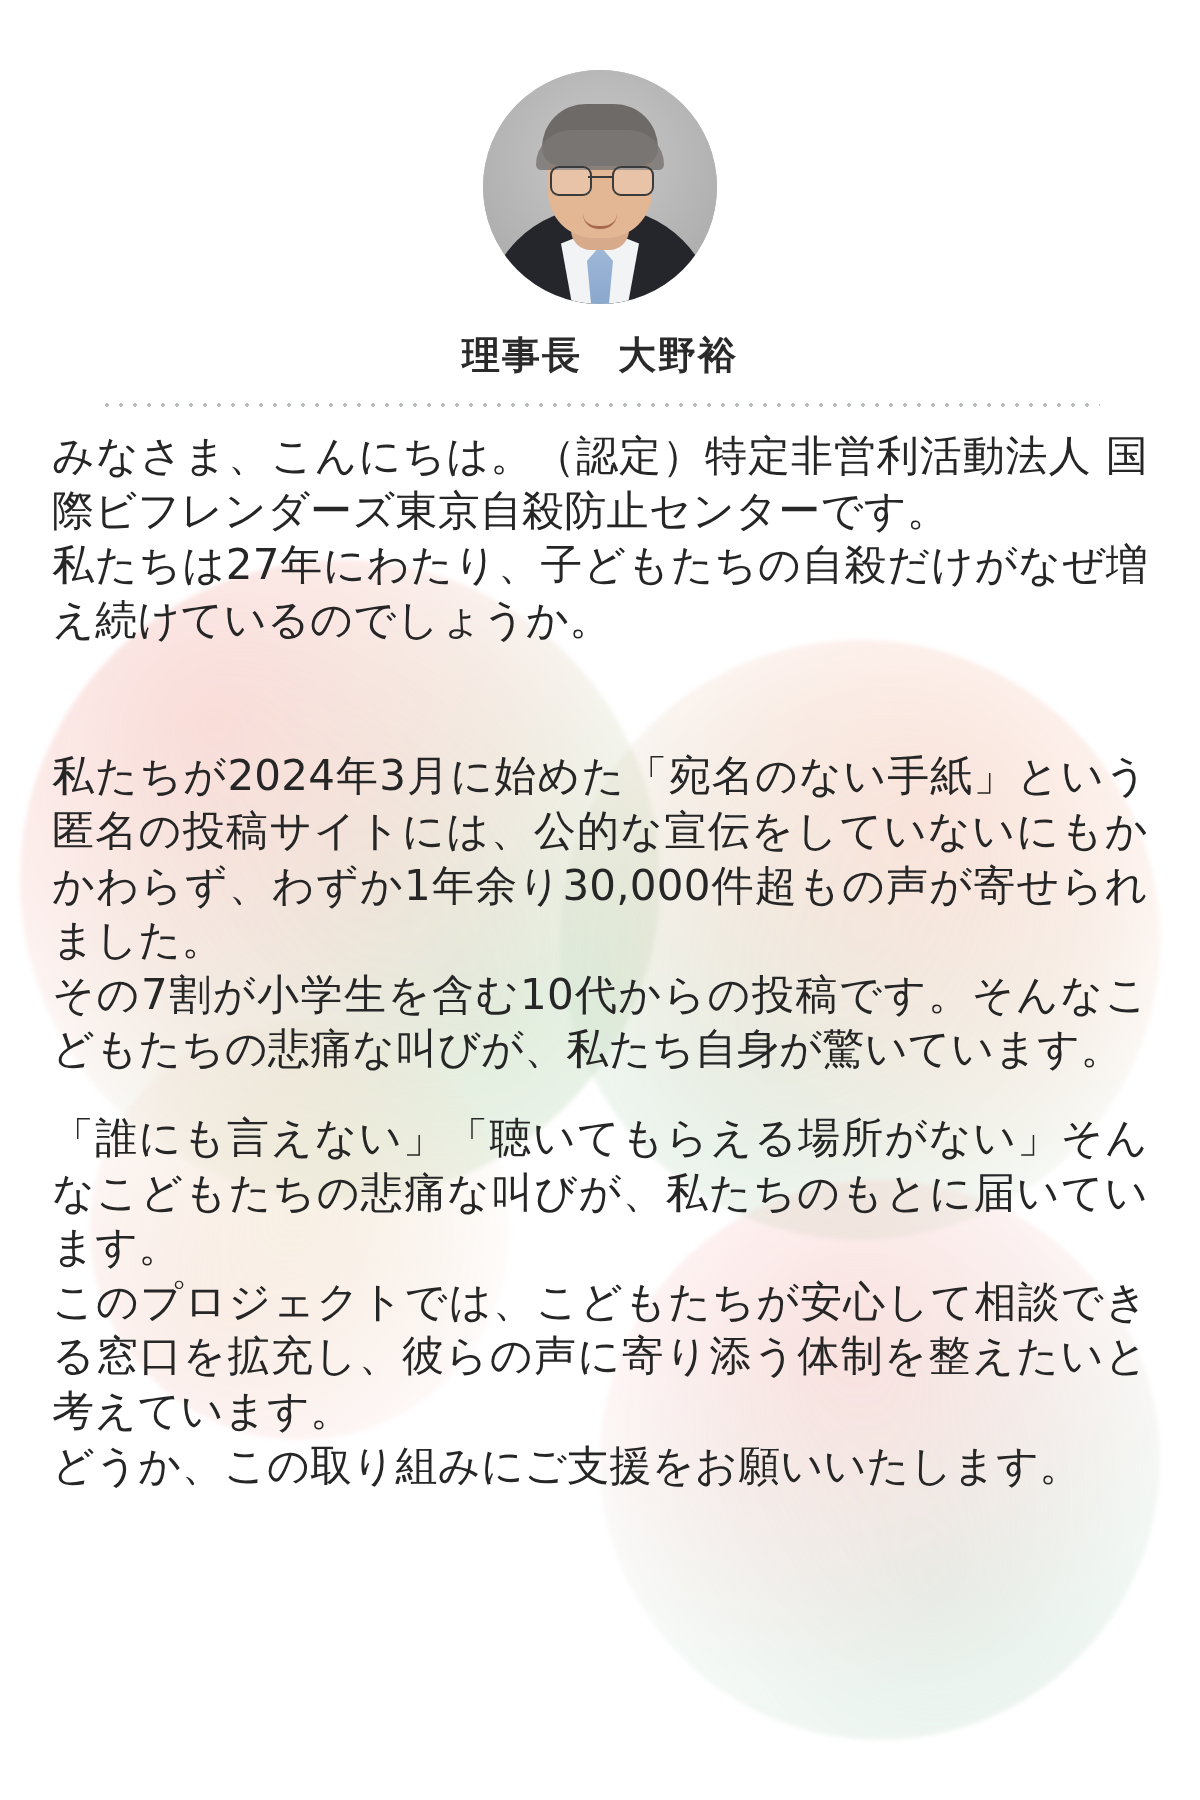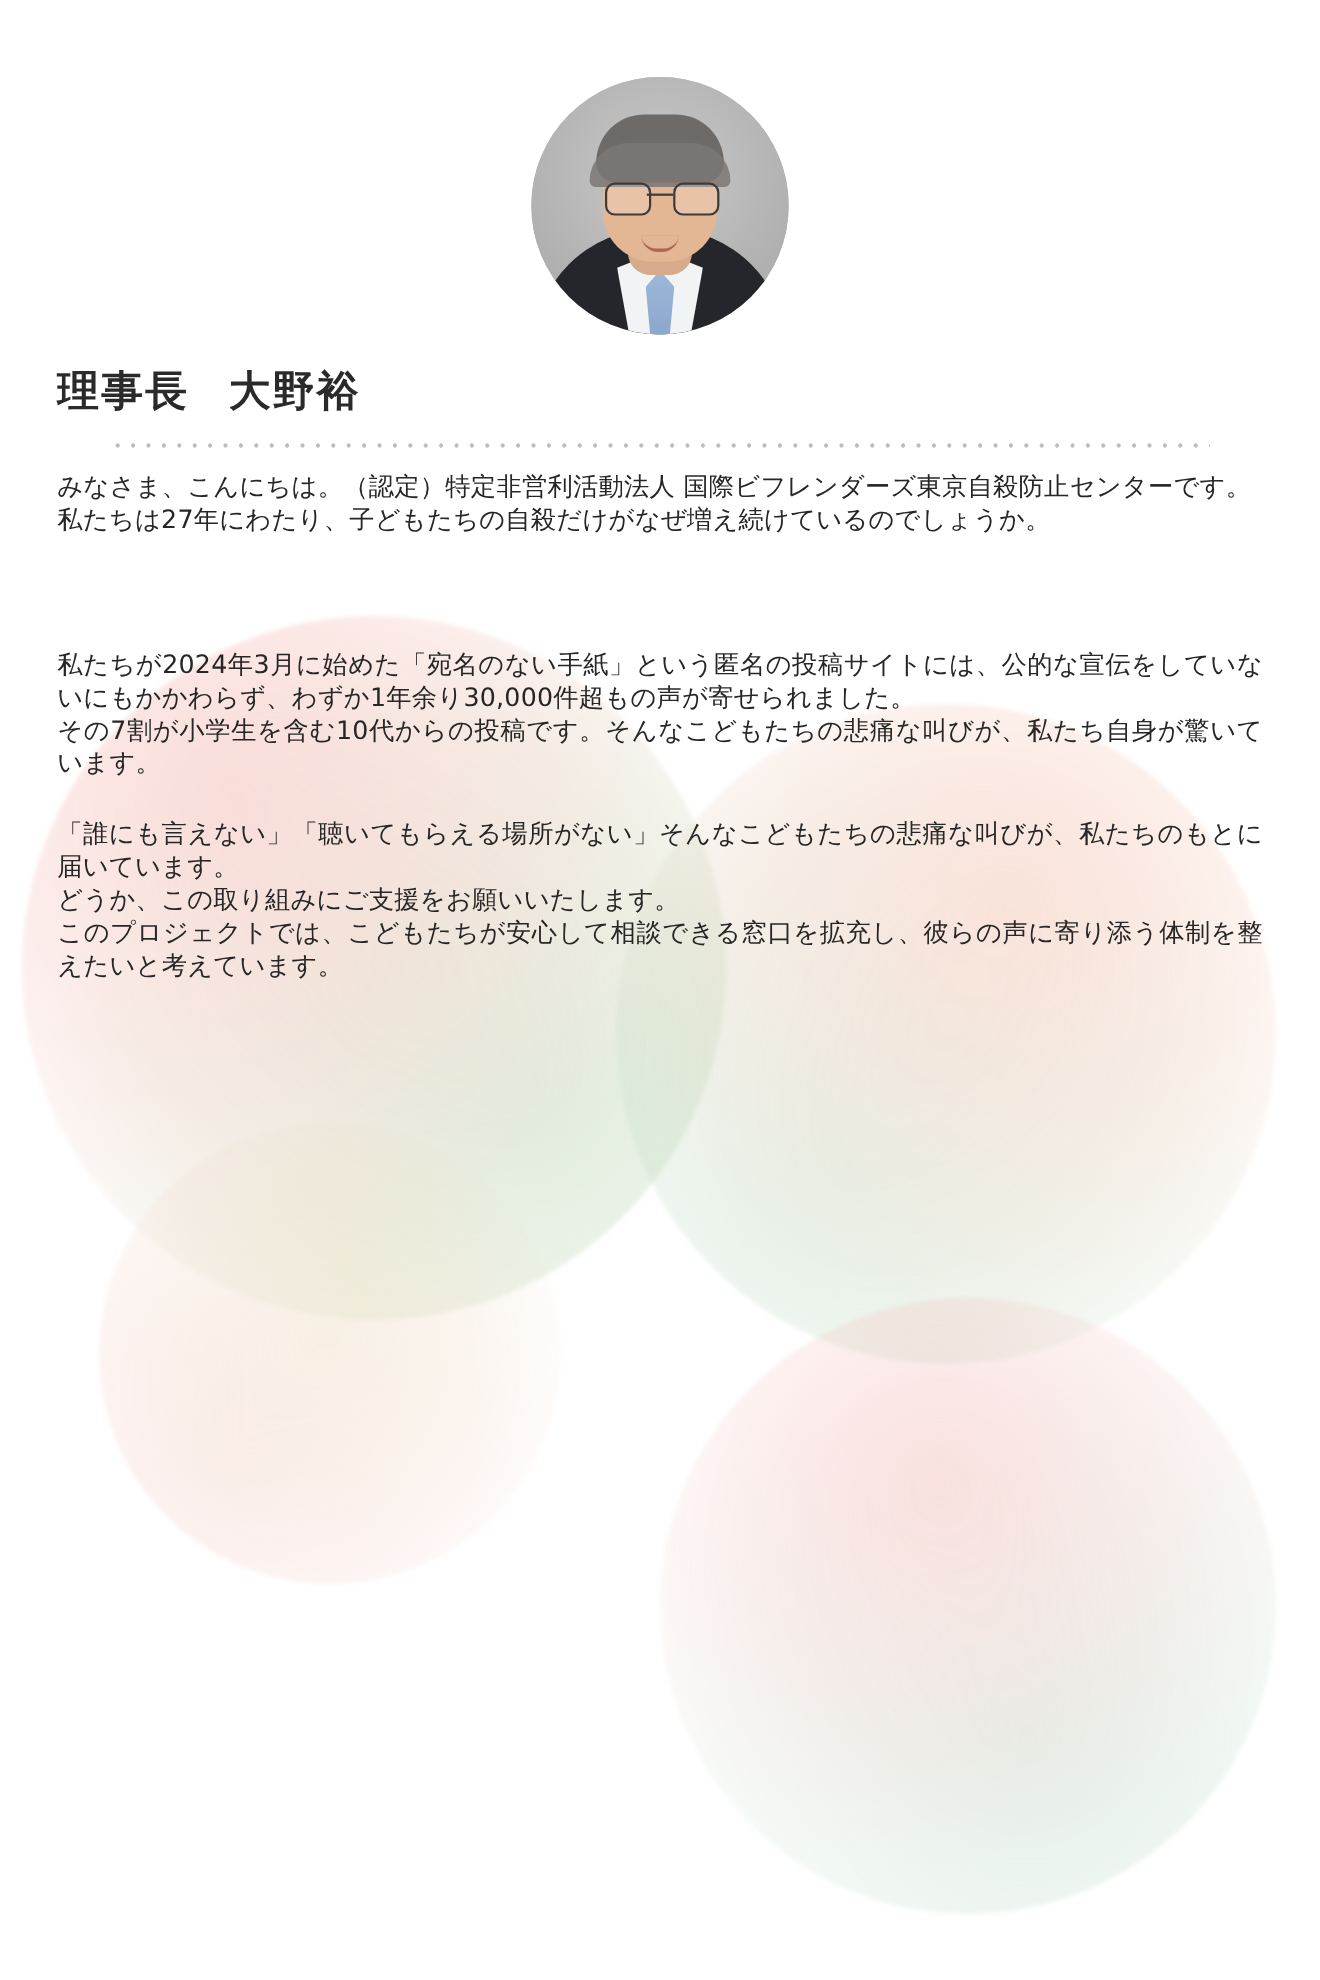--- a/index.html
+++ b/index.html
@@ -194,40 +194,41 @@
     left: 50%;
     top: 144px;
     transform: translateX(-50%);
     width: 34px;
     height: 12px;
     border-bottom: 3px solid #a8694f;
     border-radius: 0 0 20px 20px;
   }
 
   .title {
+    text-align: center;
     font-size: 38px;
     font-weight: 700;
     letter-spacing: 2px;
     margin-top: 26px;
     color: #2a2a2a;
   }
   .title .gap { display: inline-block; width: 36px; }
 
   .divider {
     margin: 22px auto 0 auto;
     width: 1000px;
     height: 4px;
     background-image: radial-gradient(circle, #b9bdbd 0 2px, transparent 2px);
     background-size: 14px 4px;
     background-repeat: repeat-x;
   }
 
   .body-text {
     margin-top: 22px;
-    font-size: 23px;
+    font-size: 42px;
     line-height: 1.30;
     letter-spacing: 0.2px;
     color: #262626;
     text-align: justify;
     text-justify: inter-character;
   }
   .para { margin: 0; }
   .para-gap { height: 34px; }
   .para-line { display: block; }
 </style>
@@ -273,18 +274,18 @@
       <div class="para-gap"></div>
       <div class="para-gap"></div>
       <div class="para-gap"></div>
       <p class="para">
         <span class="para-line">私たちが2024年3月に始めた「宛名のない手紙」という匿名の投稿サイトには、公的な宣伝をしていないにもかかわらず、わずか1年余り30,000件超もの声が寄せられました。</span>
         <span class="para-line">その7割が小学生を含む10代からの投稿です。そんなこどもたちの悲痛な叫びが、私たち自身が驚いています。</span>
       </p>
       <div class="para-gap"></div>
       <p class="para">
         <span class="para-line">「誰にも言えない」「聴いてもらえる場所がない」そんなこどもたちの悲痛な叫びが、私たちのもとに届いています。</span>
+        <span class="para-line">このプロジェクトでは、こどもたちが安心して相談できる窓口を拡充し、彼らの声に寄り添う体制を整えたいと考えています。</span>
         <span class="para-line">どうか、この取り組みにご支援をお願いいたします。</span>
-        <span class="para-line">このプロジェクトでは、こどもたちが安心して相談できる窓口を拡充し、彼らの声に寄り添う体制を整えたいと考えています。</span>
       </p>
     </div>
 
 </div>
 
 </body></html>

